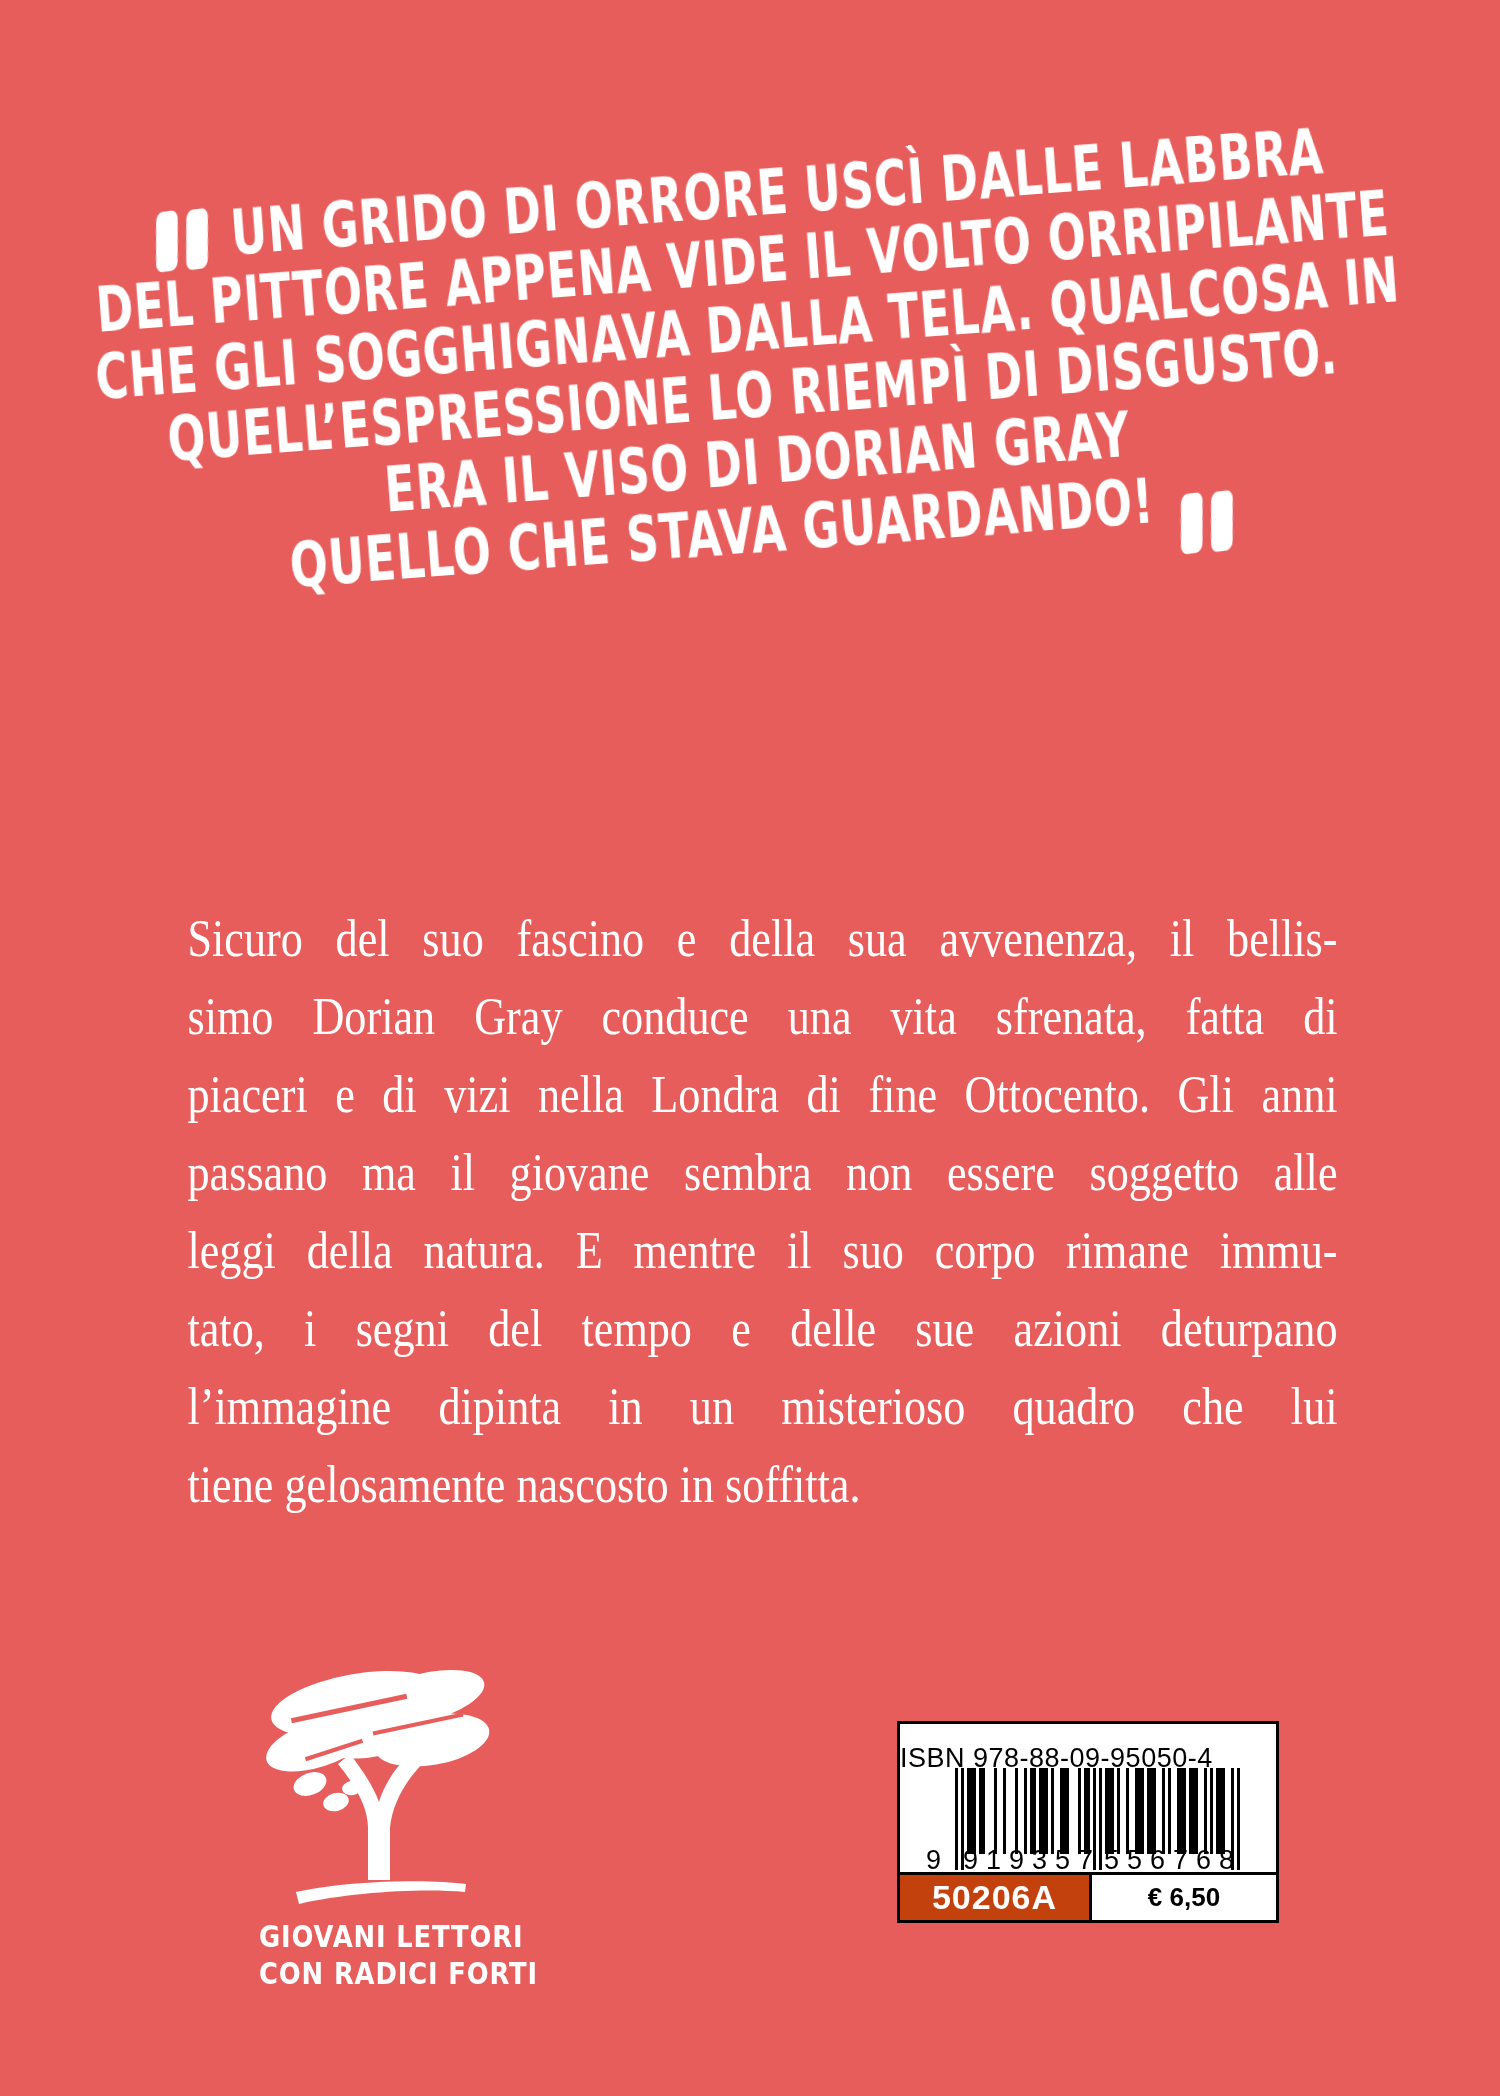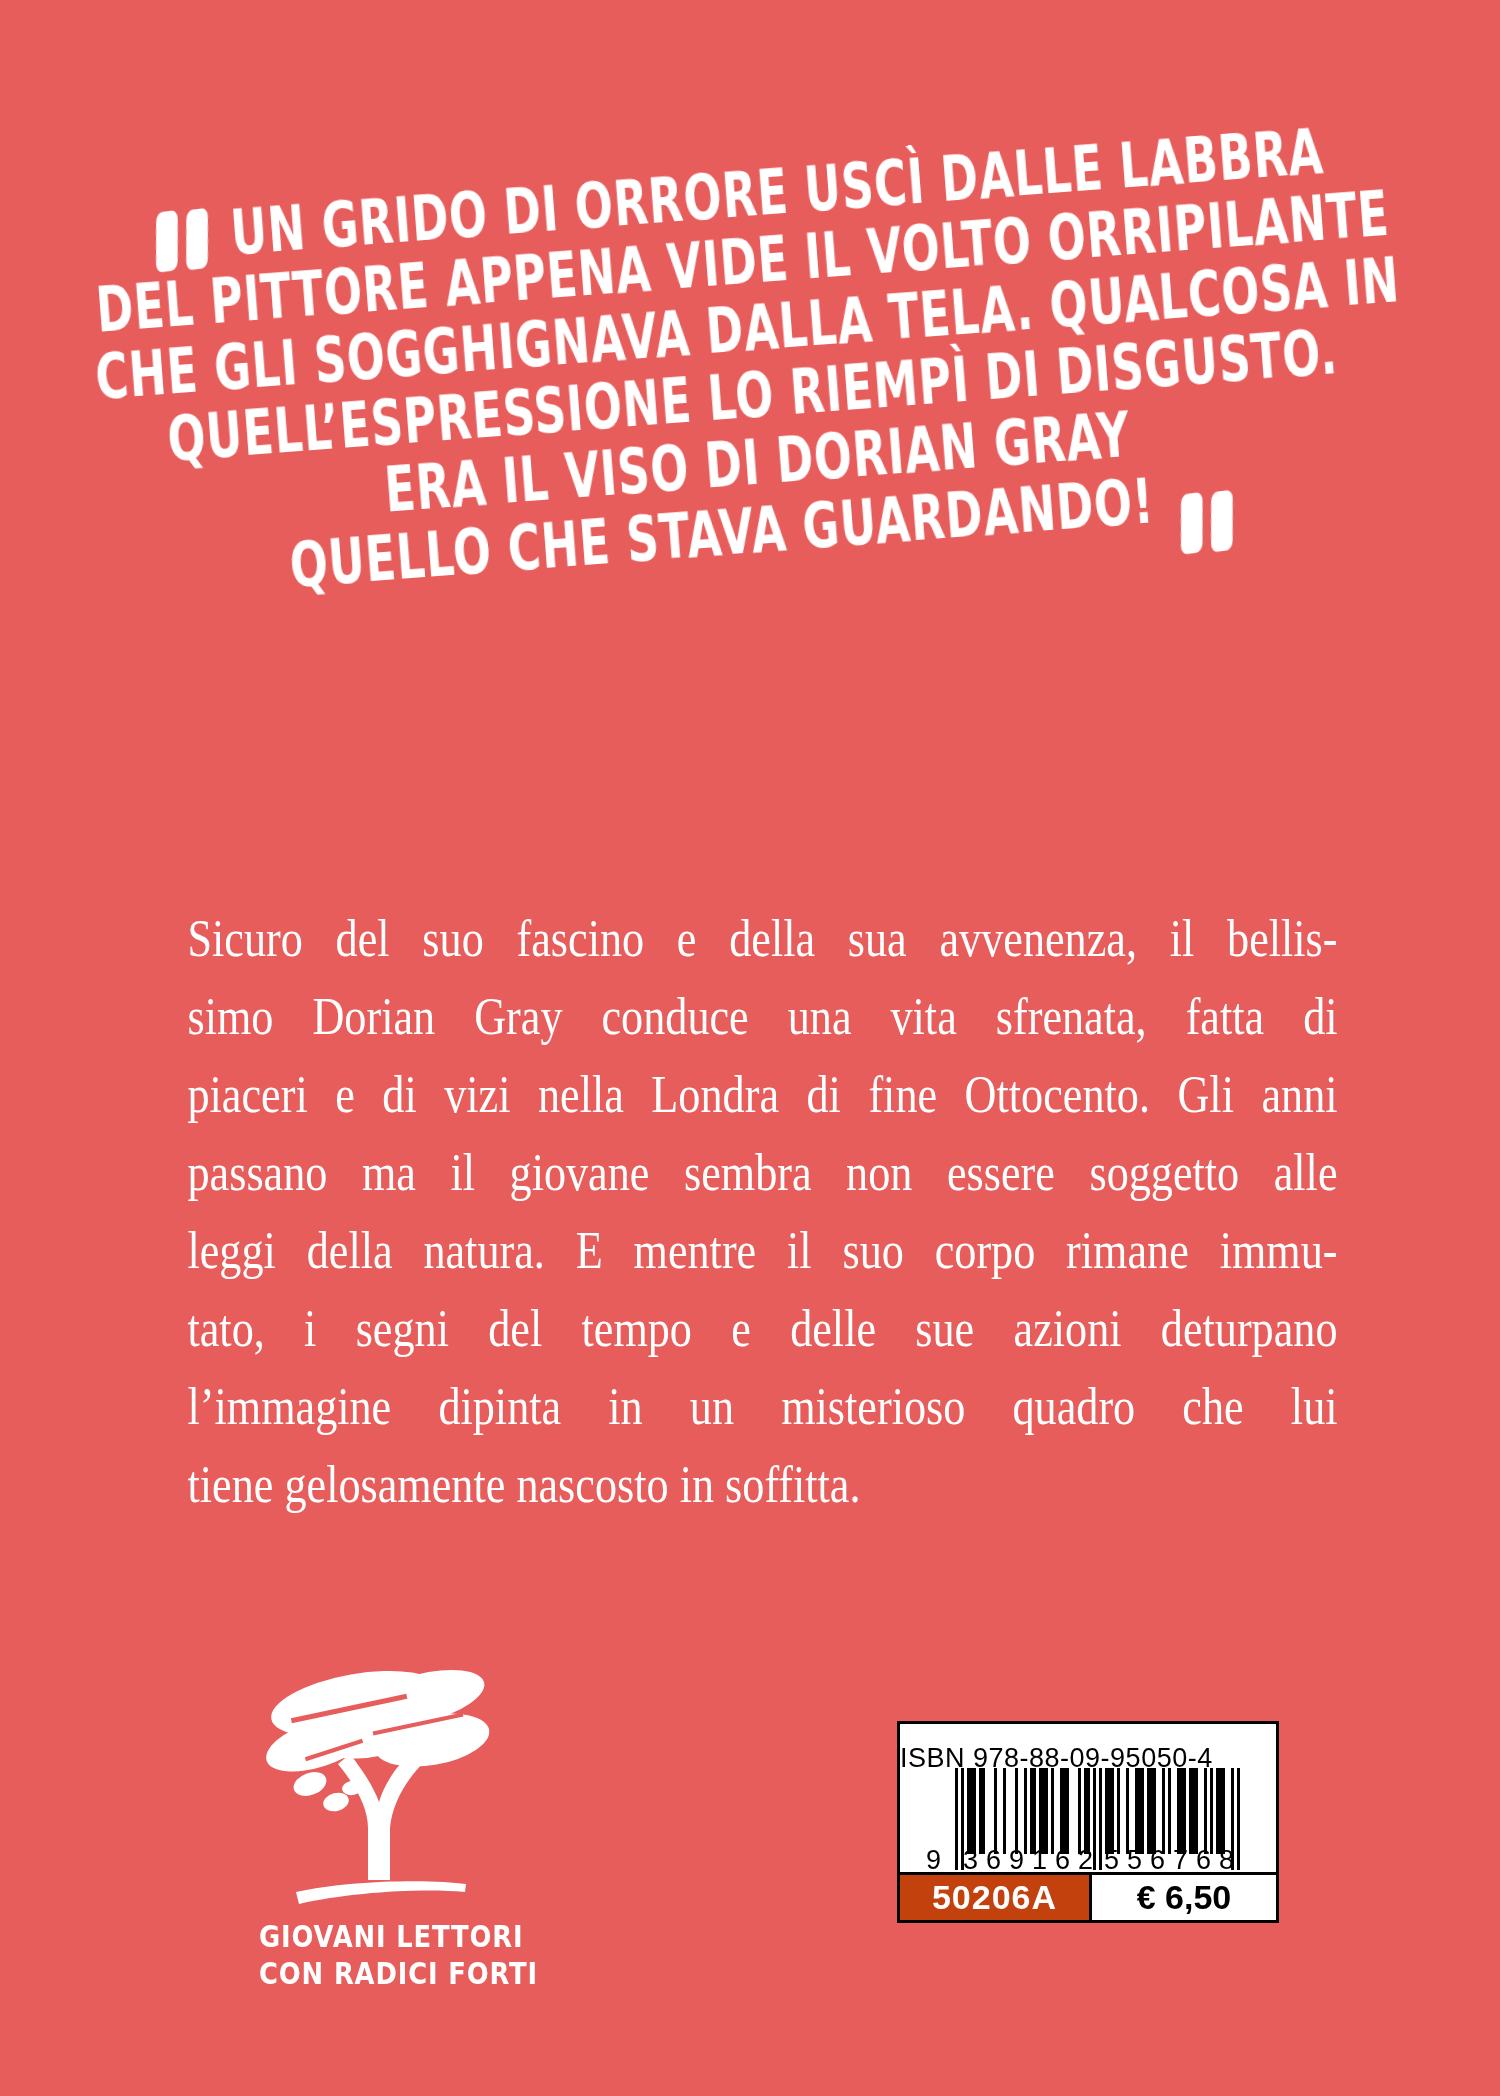--- a/index.html
+++ b/index.html
@@ -150,21 +150,21 @@
     font-size: 34px;
     letter-spacing: 1px;
   }
   .price-cell {
     flex: 1;
     background: #ffffff;
     color: #000000;
     border-left: 3px solid #000000;
     display: flex; align-items: center; justify-content: center;
     font-weight: bold;
-    font-size: 34px;
+    font-size: 26px;
   }
 </style>
 </head>
 <body>
 
 <div class="cover" style="background: rgb(231, 93, 91);">
 
   <div class="quote-rotate">
     <div class="quote-squeeze">
       <div class="quote-line"><span class="qmark open"><i></i><i></i></span><span>UN GRIDO DI ORRORE USCÌ DALLE LABBRA</span></div>
@@ -240,21 +240,21 @@
           <div class="bar" style="left: 213px; width: 3px;"></div>
           <div class="bar" style="left: 222px; width: 9px;"></div>
           <div class="bar" style="left: 234px; width: 9px;"></div>
           <div class="bar" style="left: 249px; width: 3px;"></div>
           <div class="bar" style="left: 255px; width: 3px;"></div>
           <div class="bar" style="left: 261px; width: 9px;"></div>
           <div class="bar guard" style="left: 276px; width: 3px;"></div>
           <div class="bar guard" style="left: 282px; width: 3px;"></div>
         </div>
       <span class="ean-digit lead">9</span>
-      <span class="ean-digit left">369162</span>
+      <span class="ean-digit left">919357</span>
       <span class="ean-digit right">556768</span>
     </div>
     <div class="price-row">
       <div class="code-cell">50206A</div>
       <div class="price-cell">€ 6,50</div>
     </div>
   </div>
 
 </div>
 

